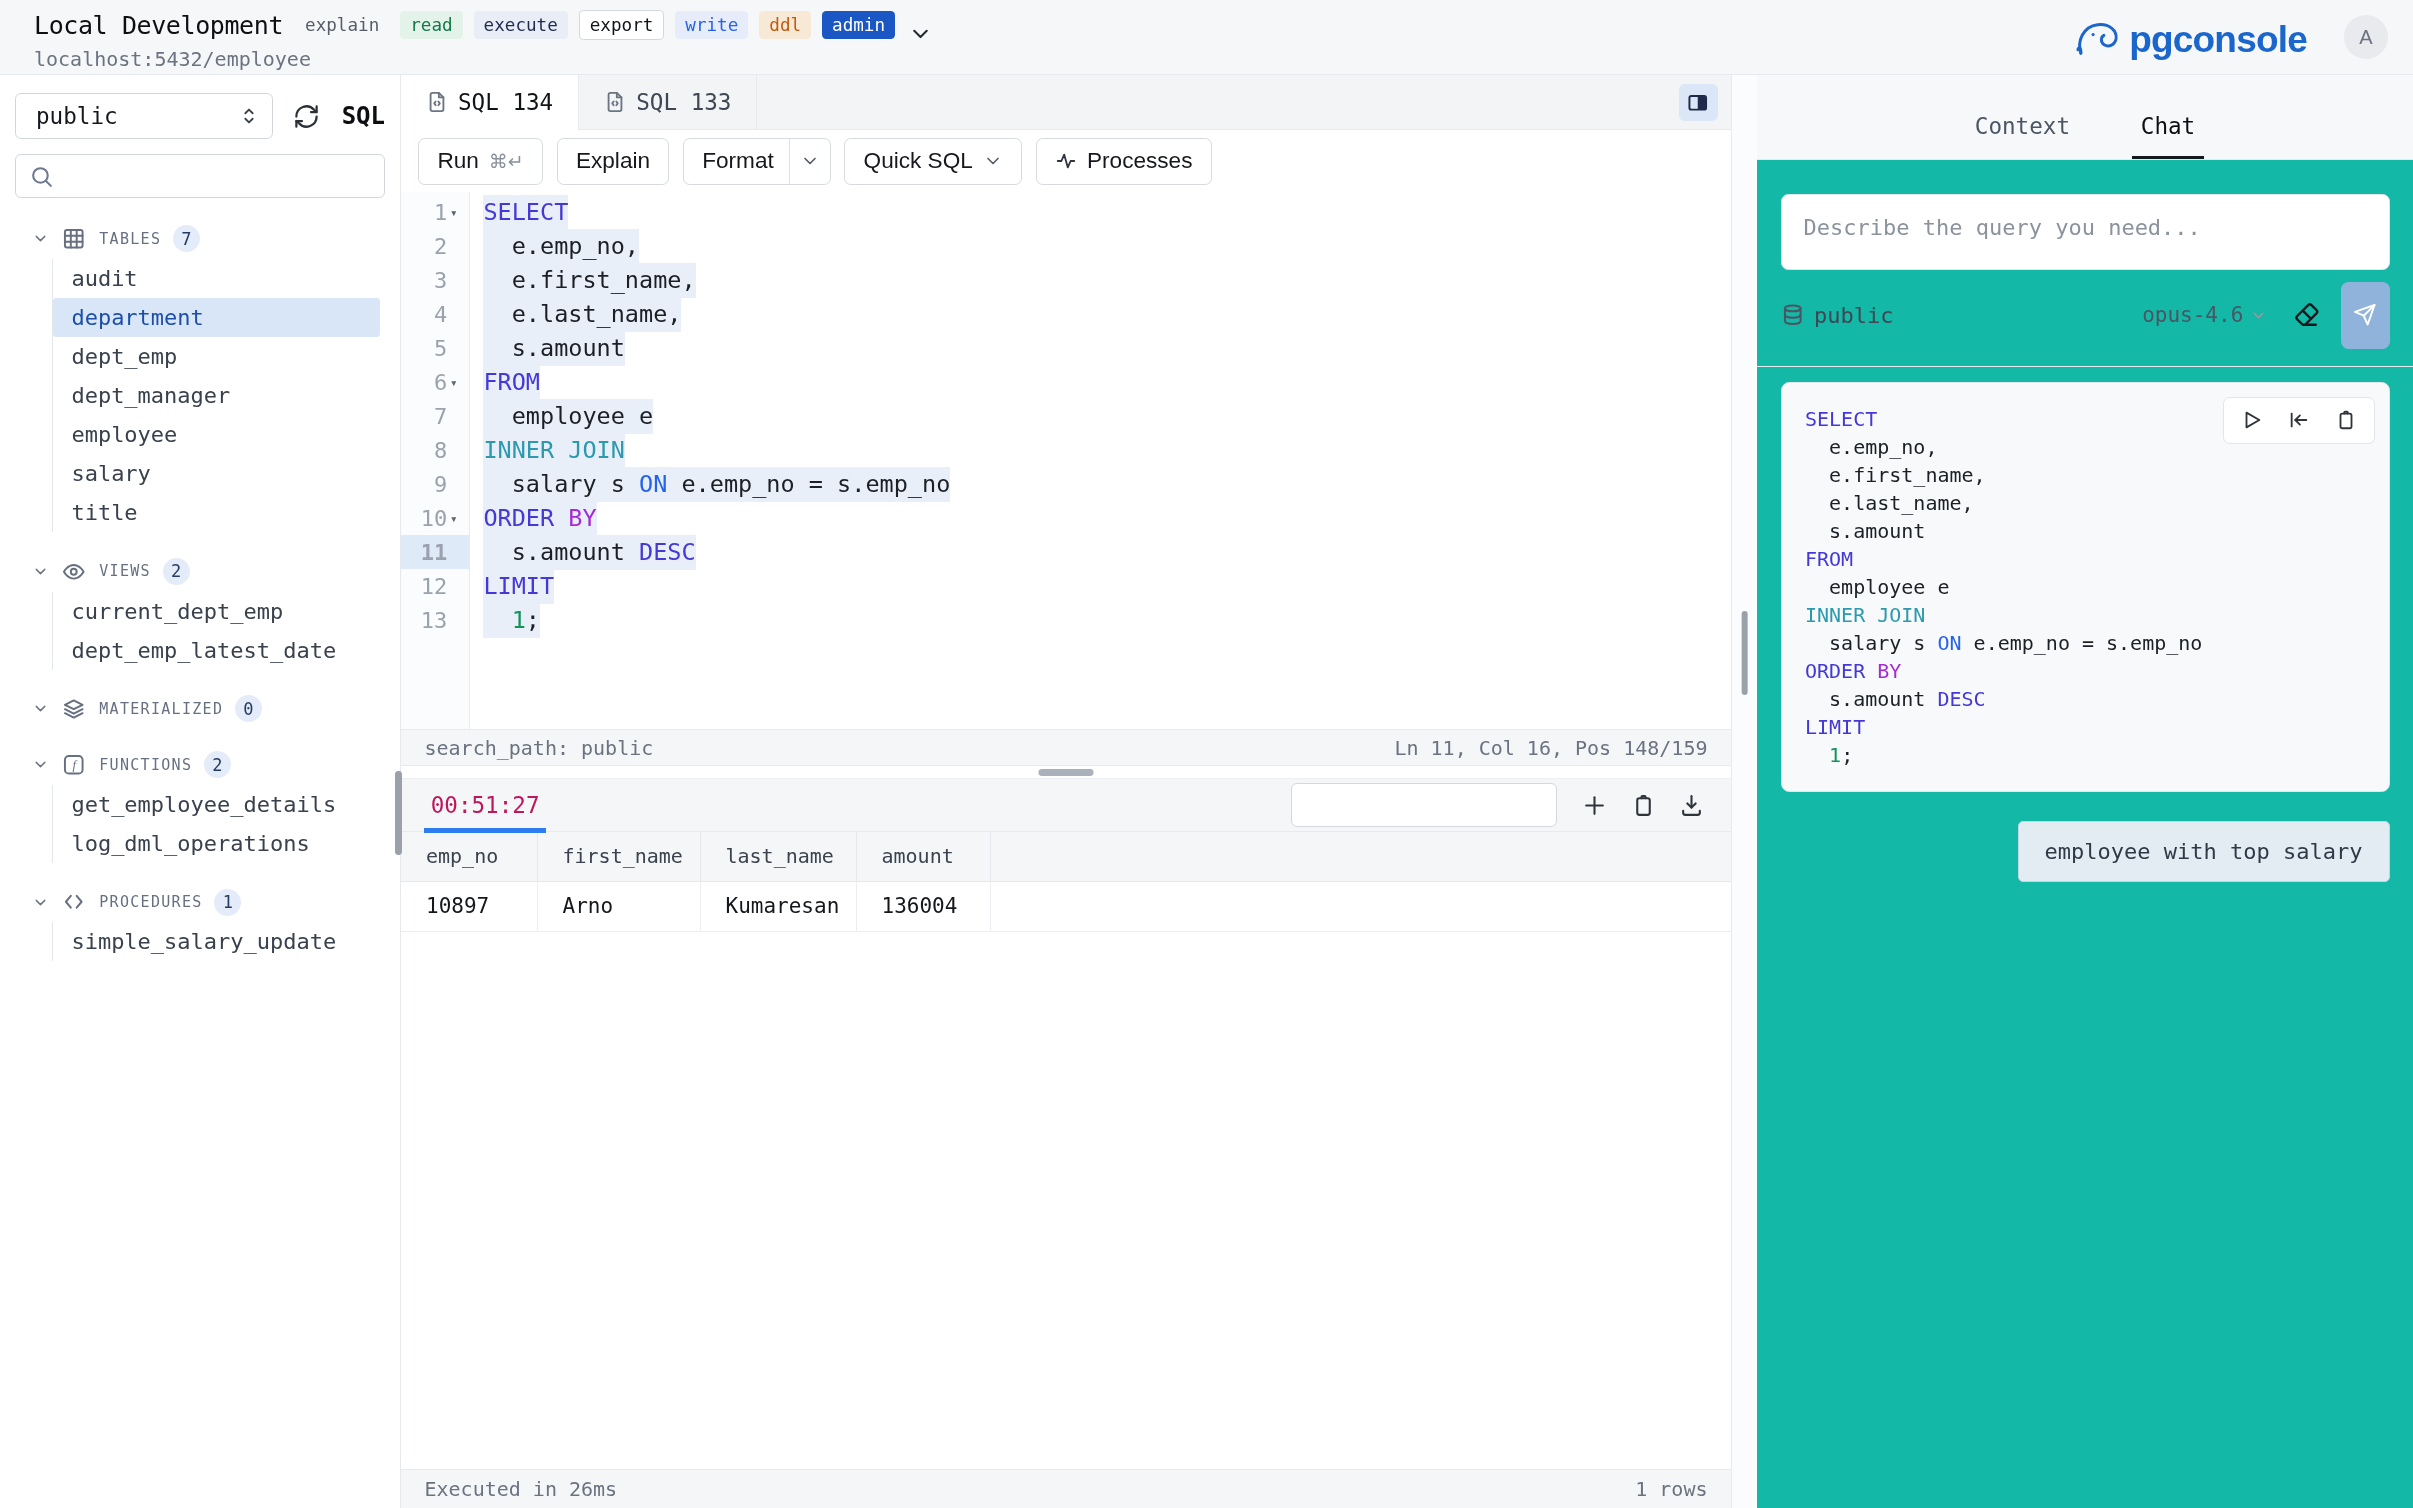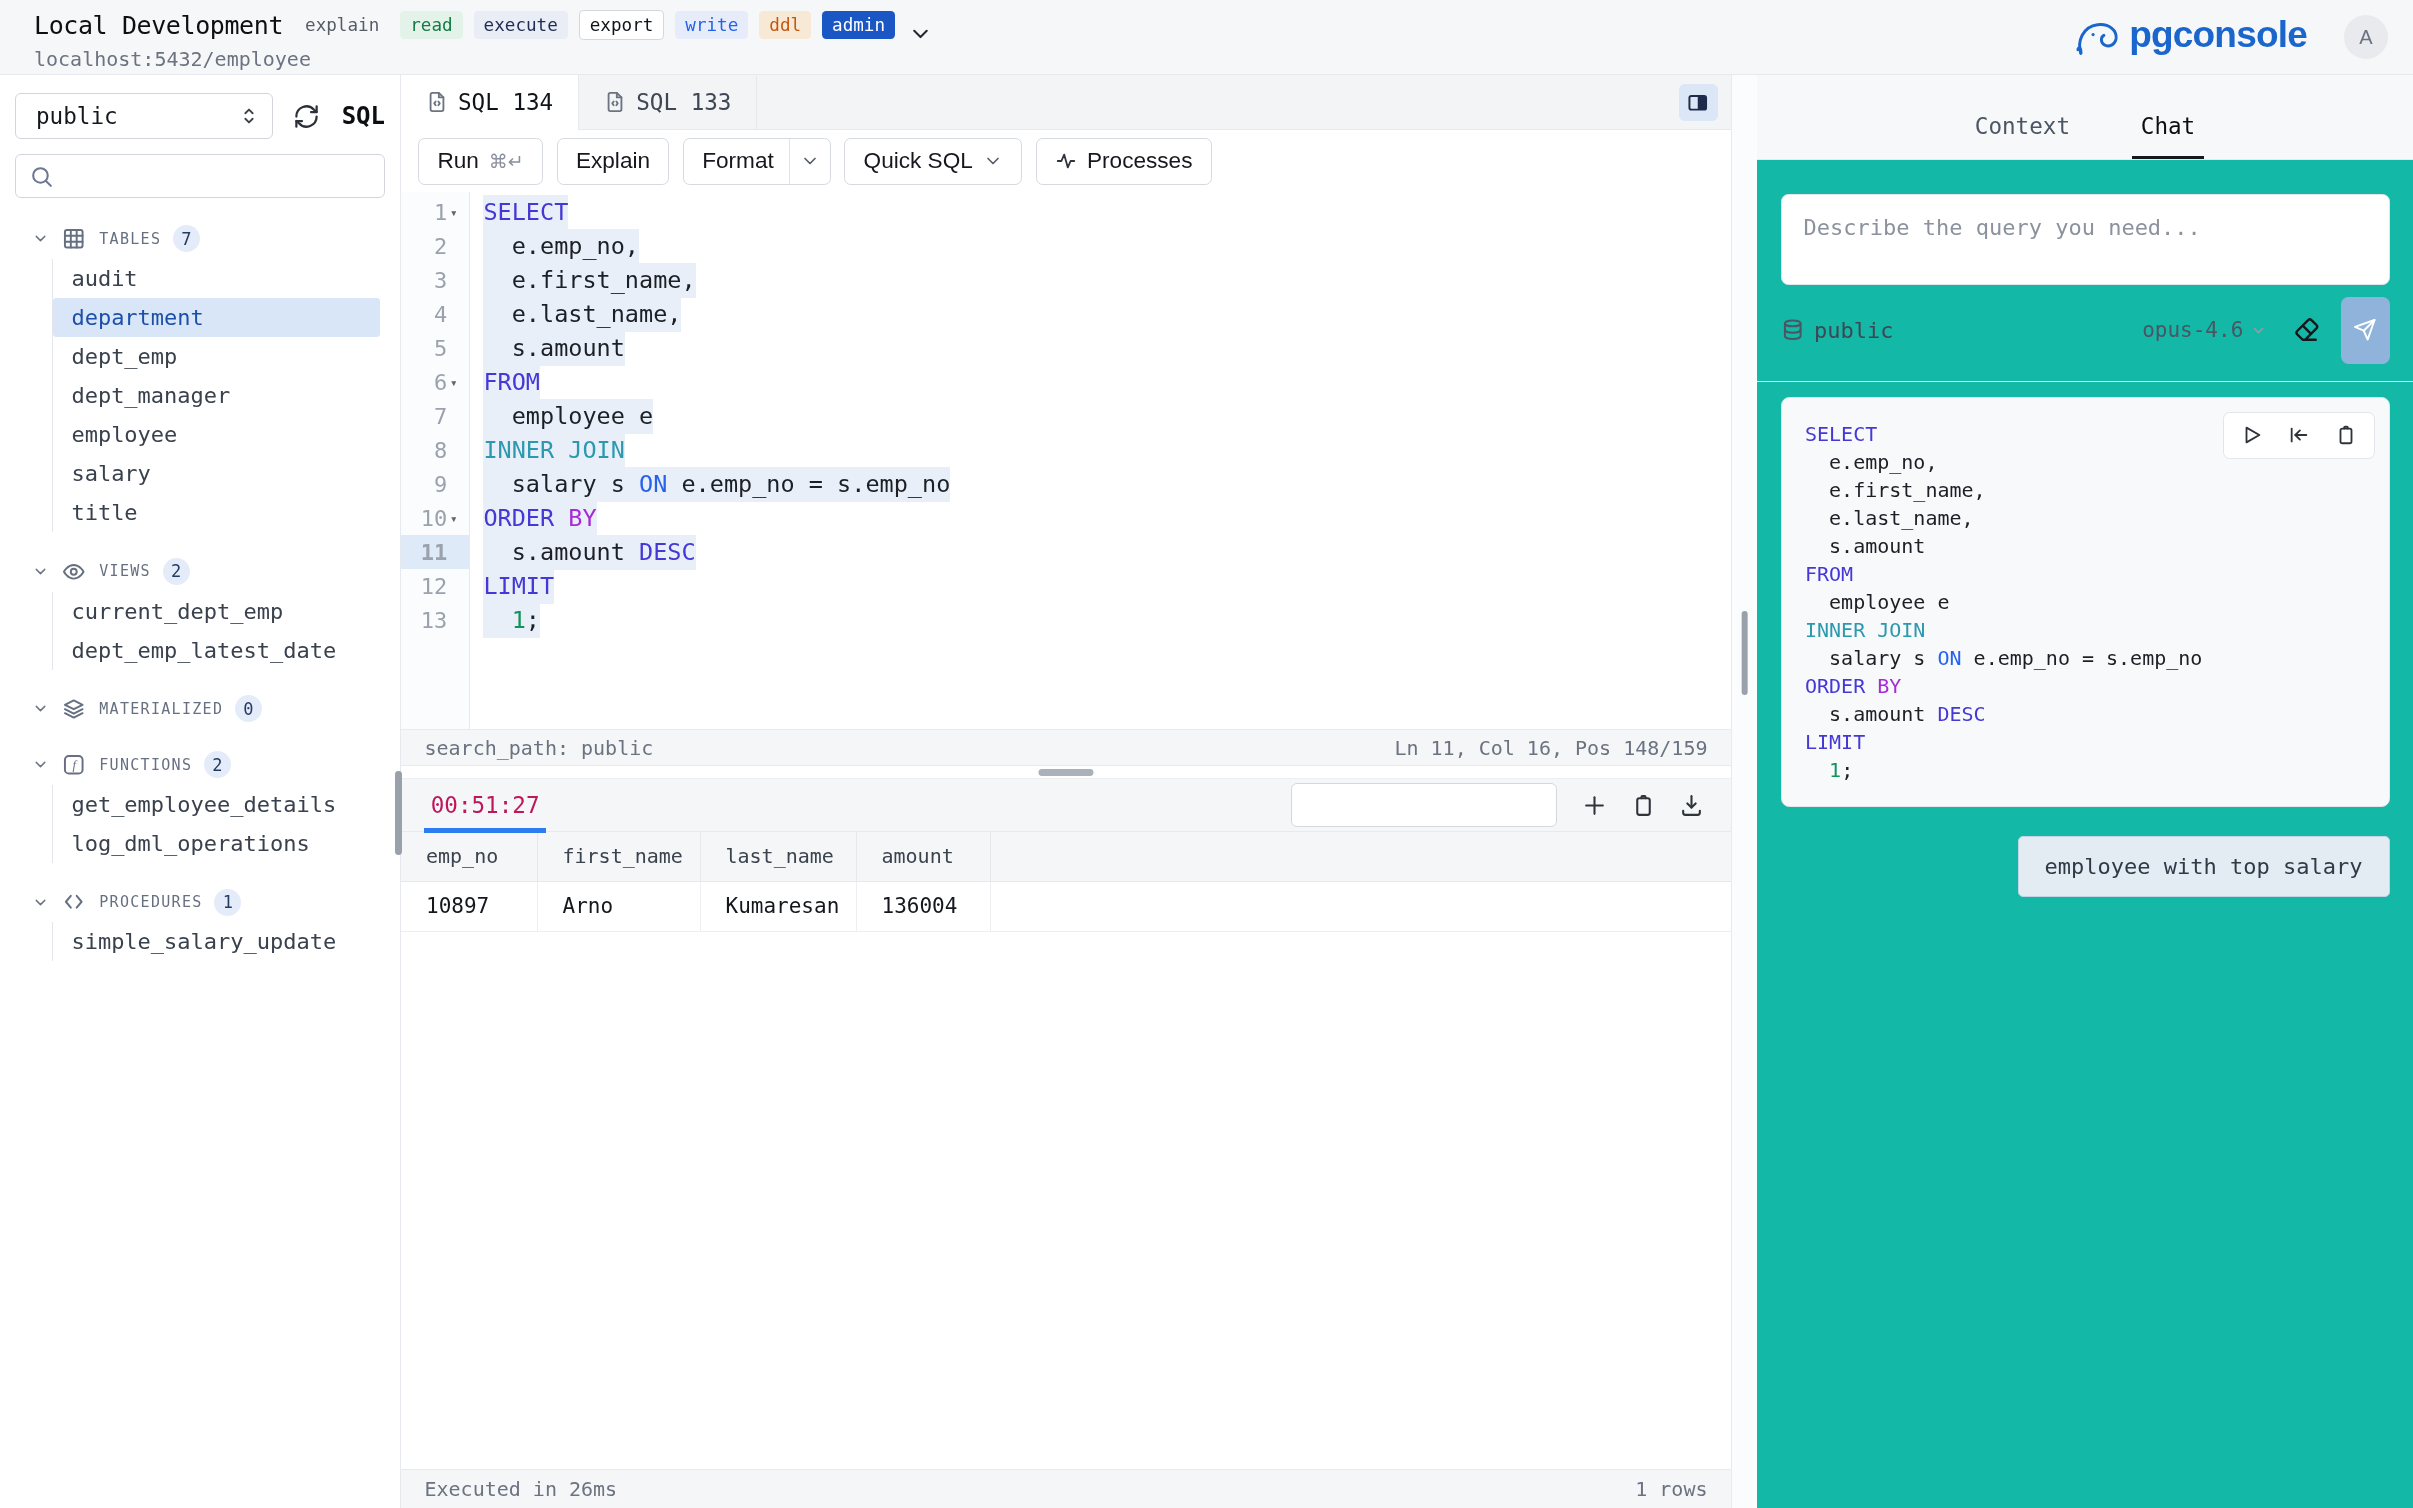--- a/index.html
+++ b/index.html
@@ -23,21 +23,21 @@
   .badge.plain  { color:#565d68; padding-left:0; }
   .badge.green  { color:#127a45; background:#e4f3ea; }
   .badge.navy   { color:#1f2c52; background:#e9edf6; }
   .badge.outline{ color:#101418; background:#fff; border:1.7px solid #d4d8de; }
   .badge.blue   { color:#2563eb; background:#e7ecfa; }
   .badge.orange { color:#c25a0e; background:#f7e9d6; }
   .badge.solid  { color:#ffffff; background:#1a57c5; }
   .conn-chevron { color:#23272e; margin-left:13.4px; transform:translateY(8.4px); }
   .subtitle { margin-top:6.7px; font-size:20px; color:#6b7280; }
   .hright { display:flex; align-items:center; padding-right:25px; gap:37px; }
-  .brand { display:flex; align-items:flex-start; gap:8.4px; color:#1b66cc; }
+  .brand { display:flex; align-items:flex-end; gap:8.4px; color:#1b66cc; }
   .brandname { font-family:"Liberation Sans","DejaVu Sans",sans-serif; font-weight:700;
                font-size:37px; letter-spacing:-0.8px; }
   .avatar { width:44px; height:44px; border-radius:50%; background:#e8eaee; color:#6b7280;
             display:grid; place-items:center; font-size:20px;
             font-family:"Liberation Sans","DejaVu Sans",sans-serif; }
 
   
   .sidebar { position:absolute; top:75px; left:0; width:401px; bottom:0; background:#fff;
              border-right:1.7px solid #e6e9ed; }
   .side-top { padding:18.4px 15px 0; display:flex; align-items:center; }
@@ -152,21 +152,21 @@
              background:#9aa1ab; z-index:5; }
 
   
   .right { position:absolute; top:75px; left:1757px; right:0; bottom:0; background:#14b8a6;
            display:flex; flex-direction:column; }
   .rtabs { height:85px; background:#f6f8fa; border-bottom:1.7px solid #e6e9ed; display:flex;
            justify-content:center; align-items:flex-end; gap:54px; flex:none; }
   .rtab { font-size:22.6px; color:#4b5563; padding:0 8.4px 20px; }
   .rtab.active { color:#0c0e12; border-bottom:3.4px solid #16181d; padding-bottom:17px; }
   .rbody { flex:1; padding:34px 23.5px 0; display:flex; flex-direction:column; }
-  .prompt { height:91px; border:1.7px solid #e2e5ea; border-radius:7.5px; background:#fff;
+  .prompt { height:76px; border:1.7px solid #e2e5ea; border-radius:7.5px; background:#fff;
             font:22px/1.4 "DejaVu Sans Mono",monospace; padding:18.4px 22px; color:#2f3a47;
             resize:none; outline:none; }
   .prompt::placeholder { color:#8b929d; }
   .controls { display:flex; align-items:center; margin-top:11.7px; height:67px; flex:none; }
   .ctx-schema { display:flex; align-items:center; gap:10px; color:#3f4754; font-size:22px; }
   .ctx-schema svg { color:#4b5563; }
   .ctl-spacer { flex:1; }
   .model-select { display:flex; align-items:center; gap:6.7px; color:#4b5563; font-size:21px; }
   .model-select svg { color:#949aa4; }
   .eraser-btn { margin-left:25px; color:#16181d; }

